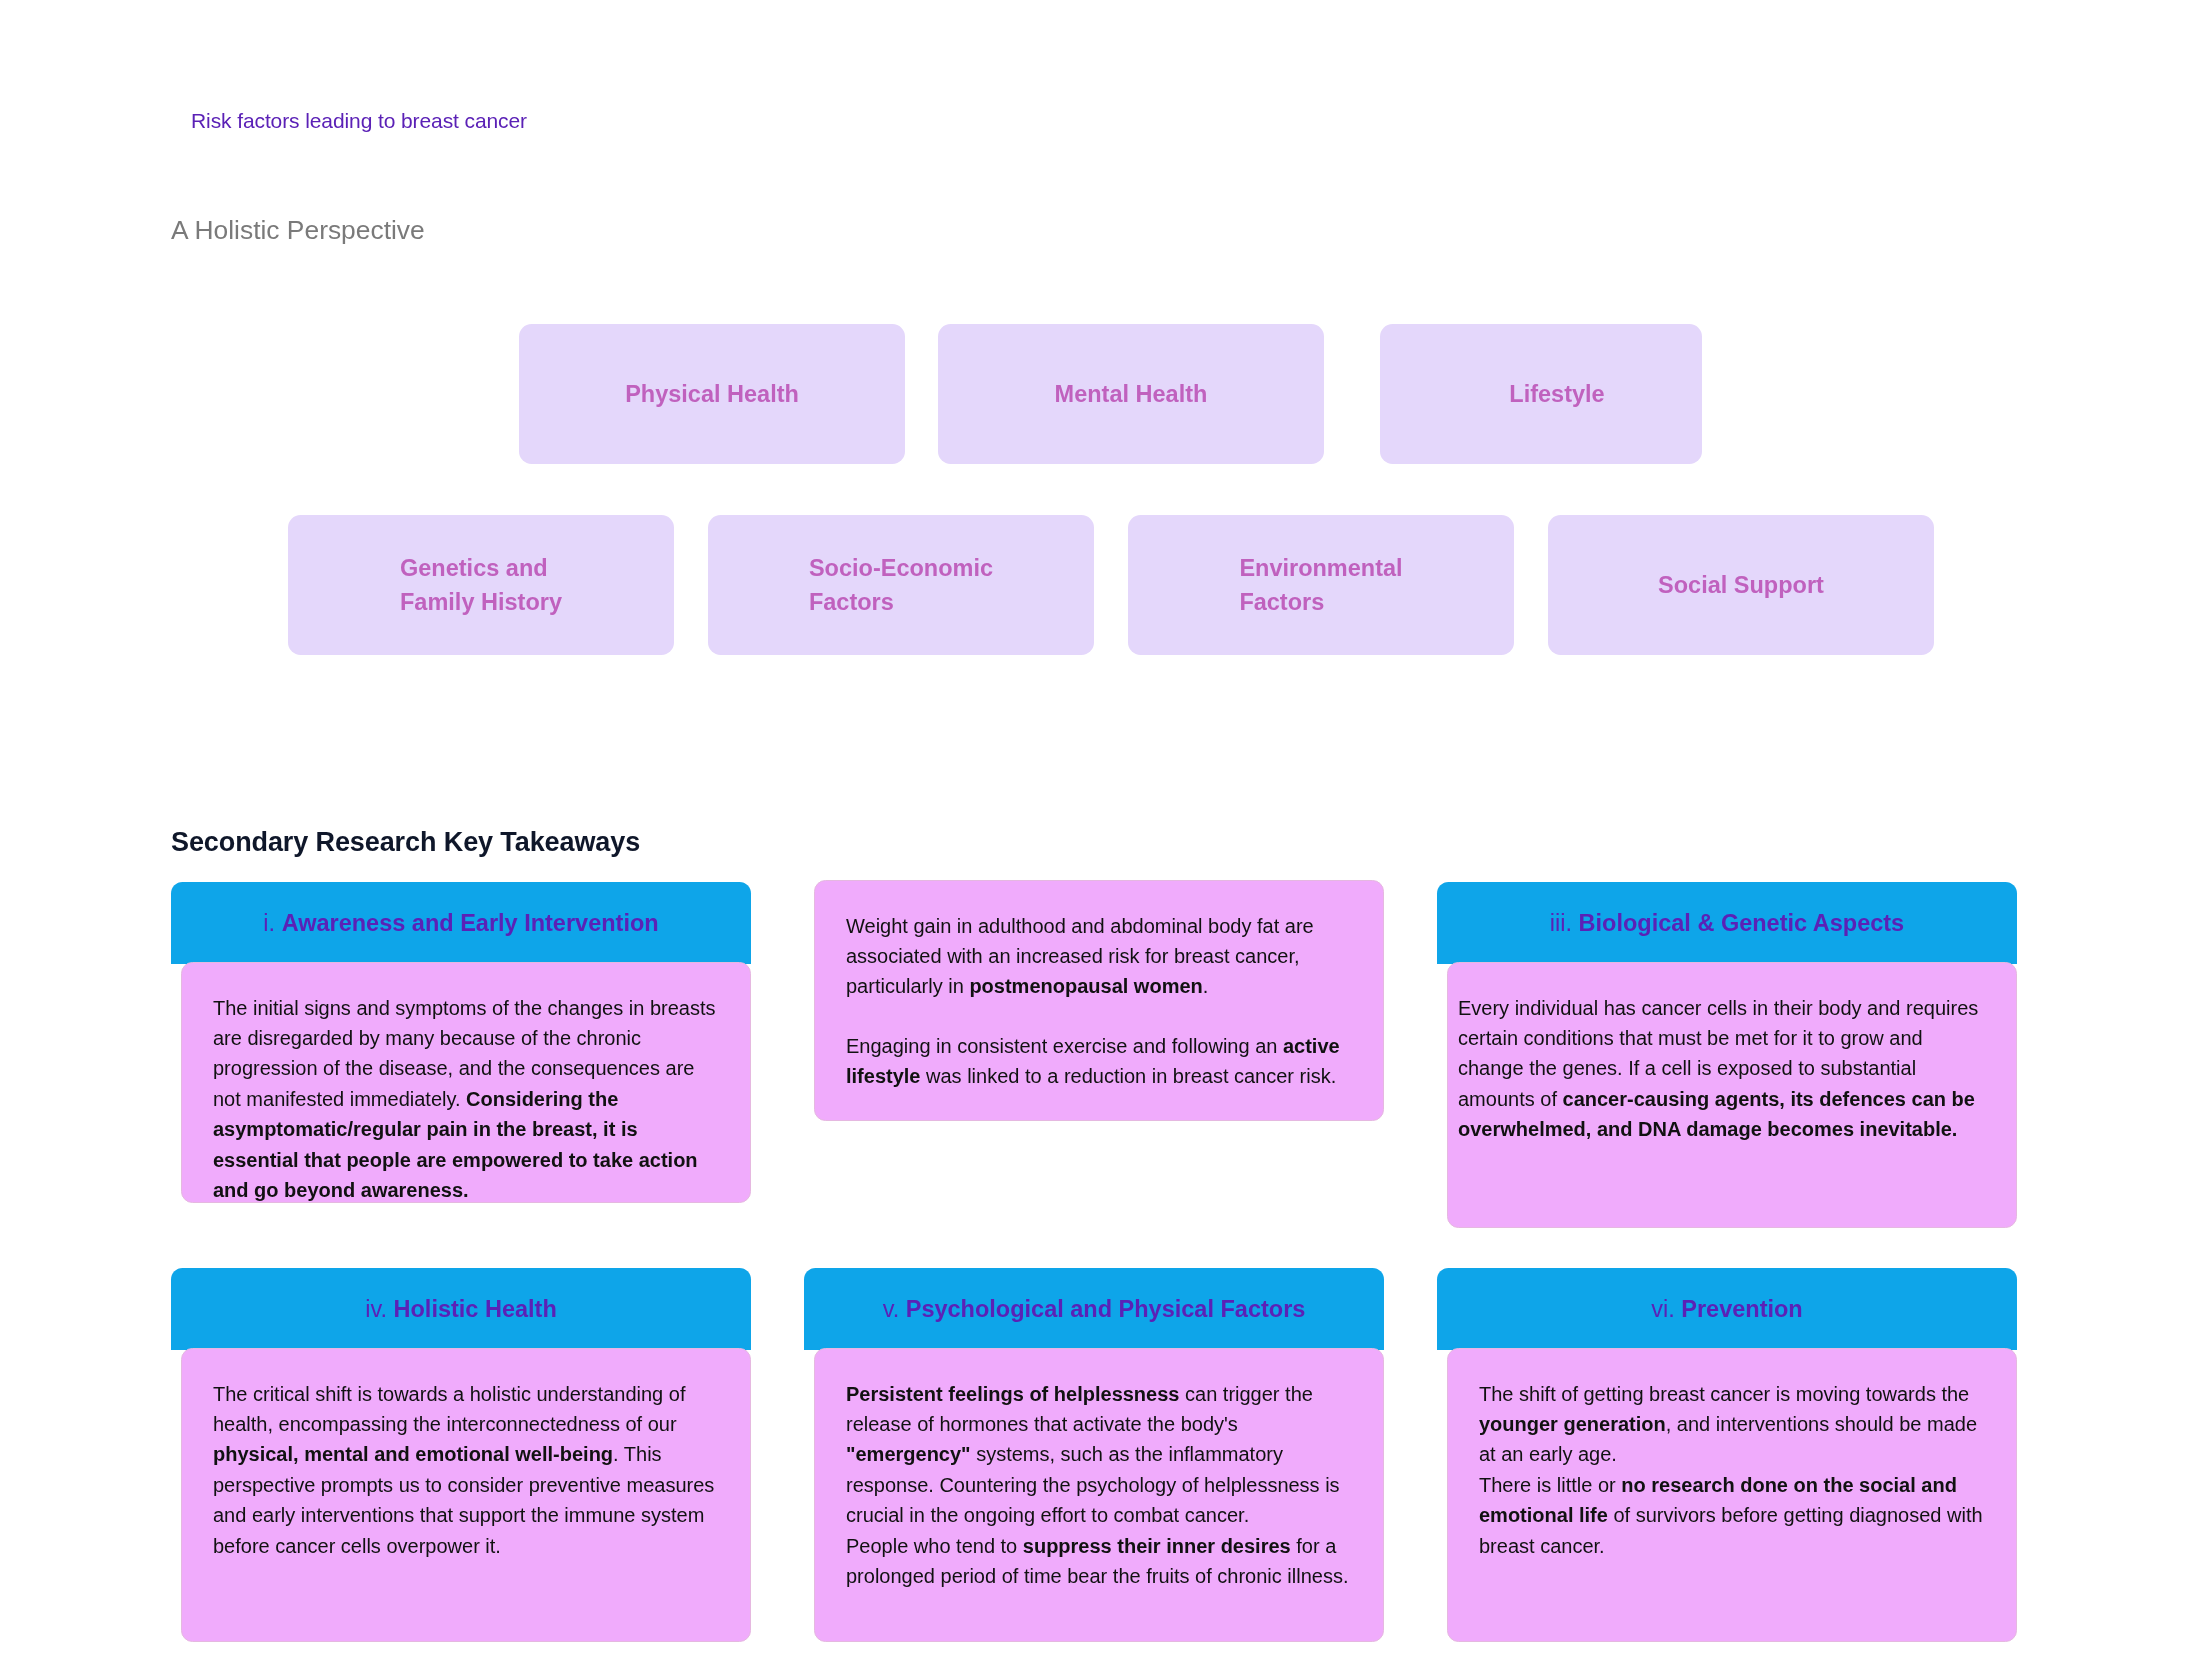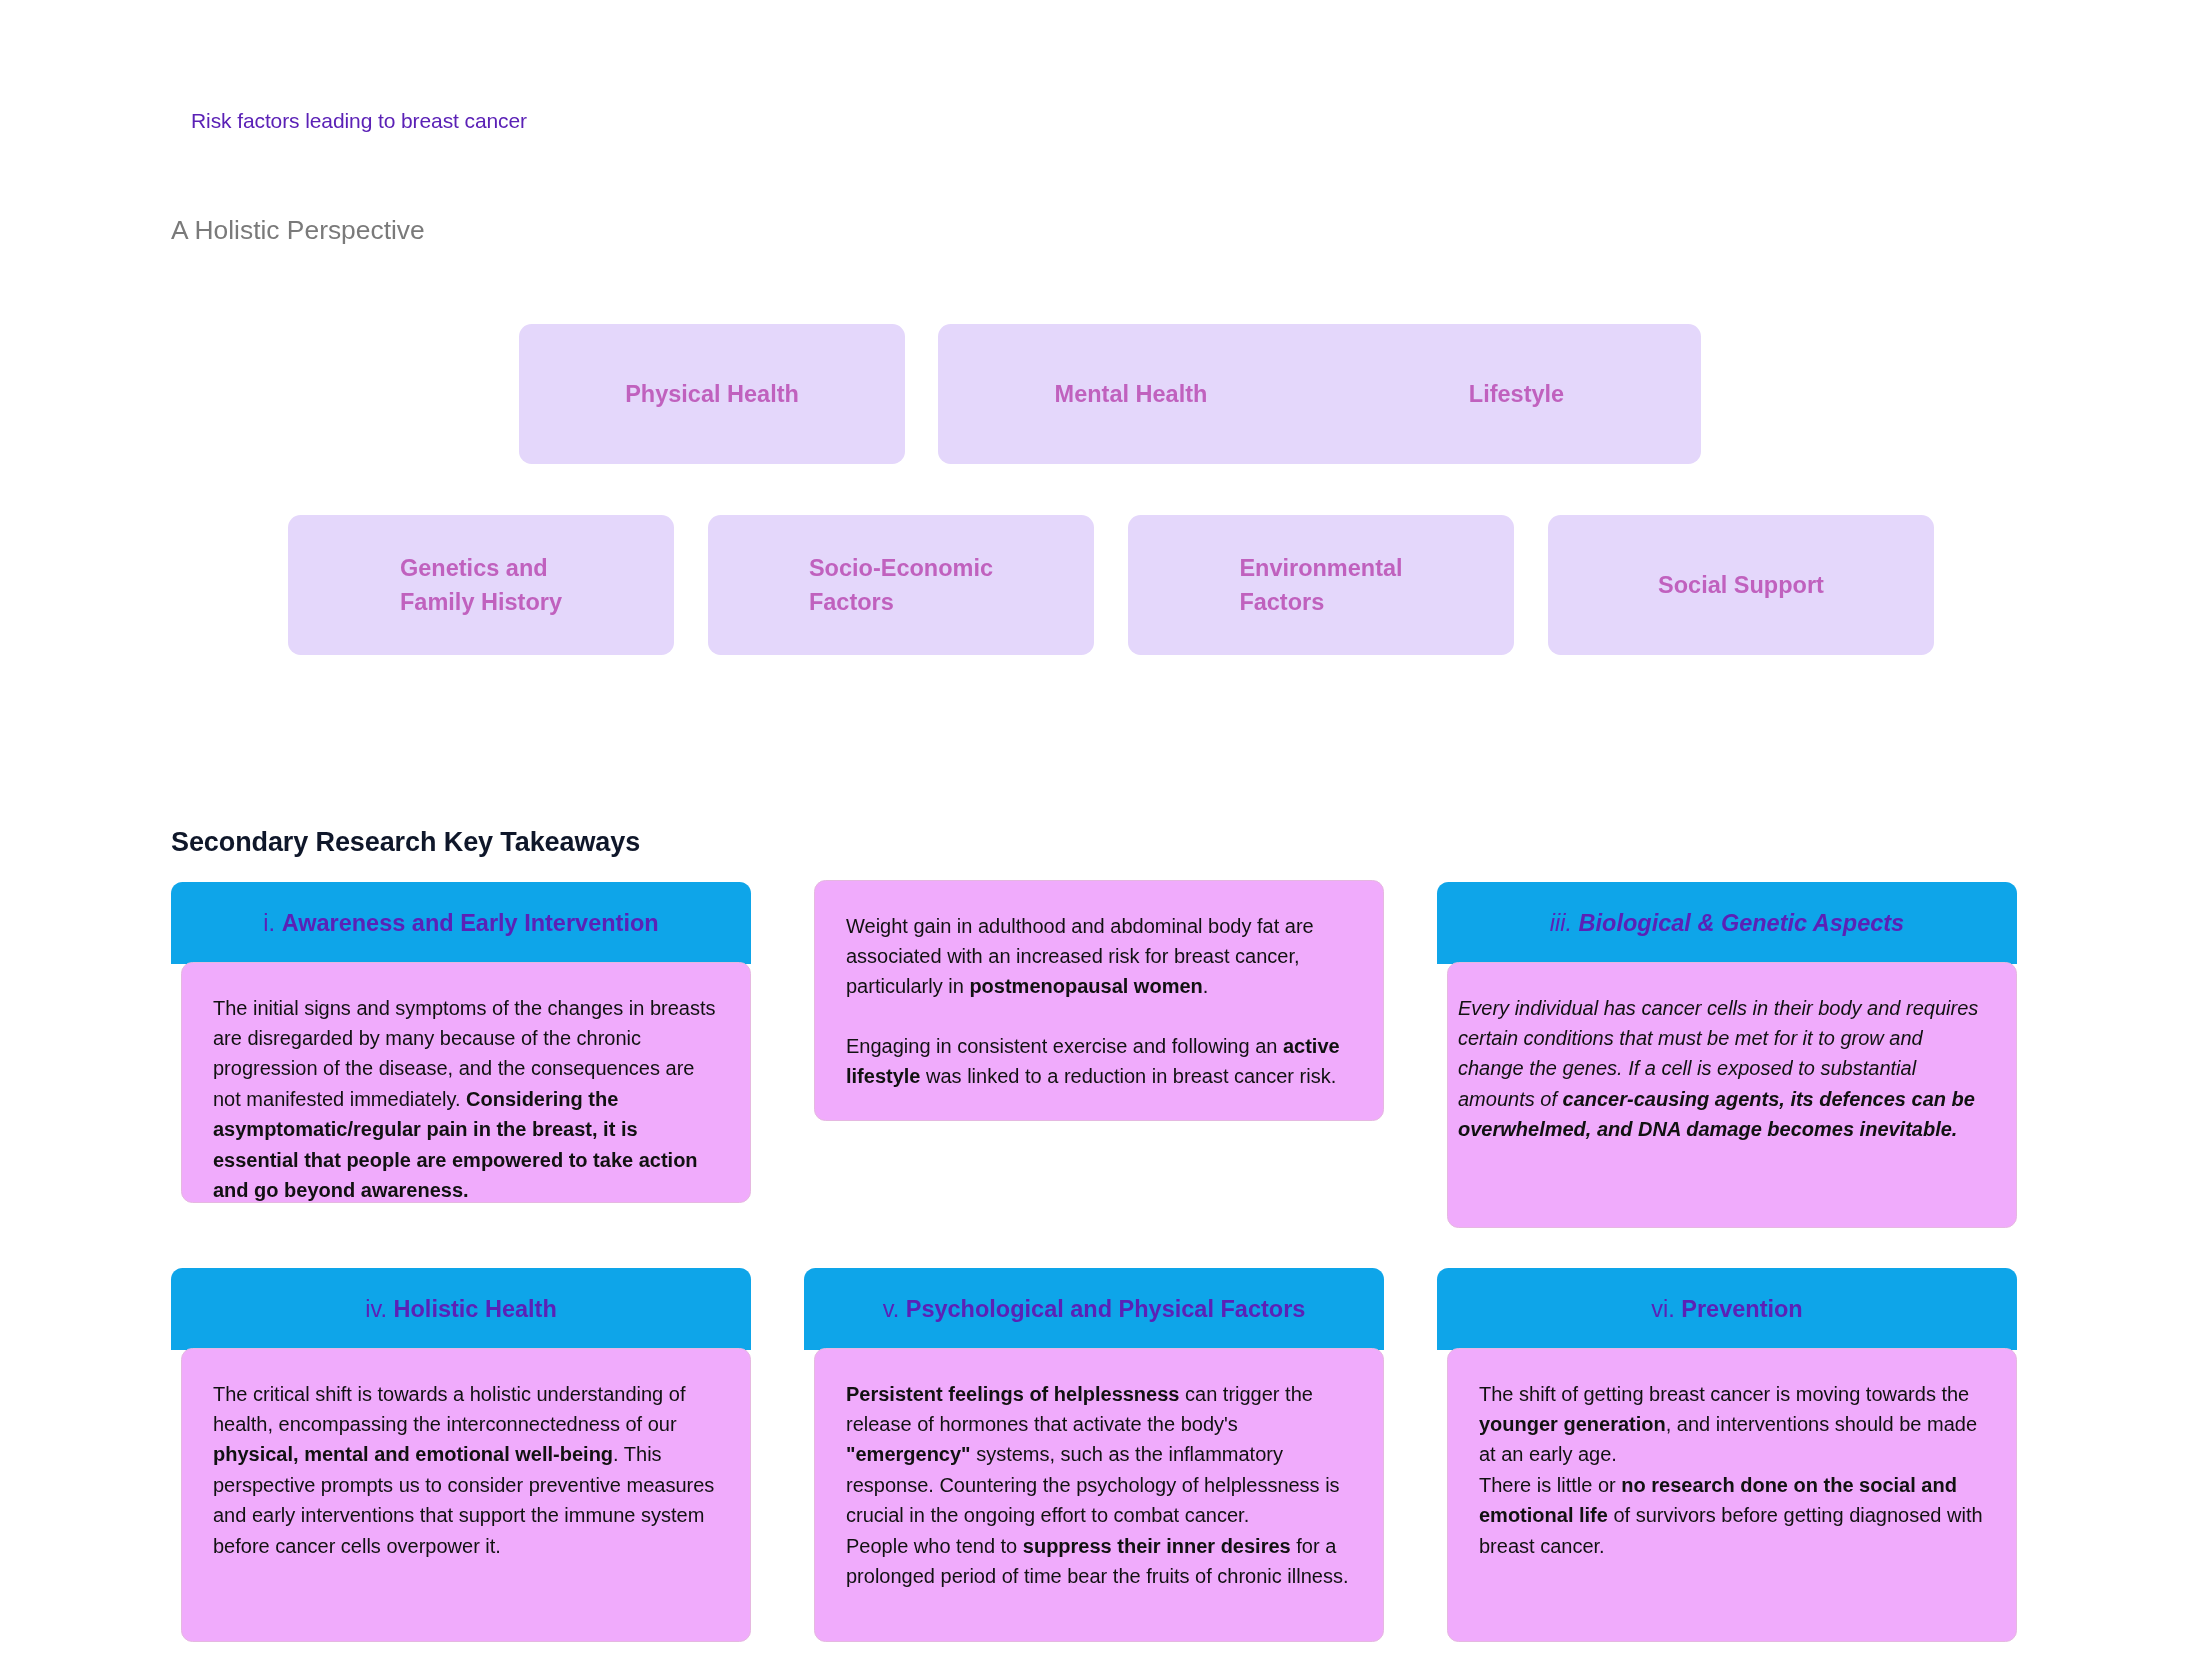--- a/index.html
+++ b/index.html
@@ -71,21 +71,21 @@
     font-size: 23.5px;
     font-weight: 600;
     color: #C061BE;
     line-height: 1.45;
     white-space: pre-line;
   }
 
   
   .chip-r1-0 { left: 519px;  top: 324px; width: 386px; height: 140px; }
   .chip-r1-1 { left: 938px; top: 324px; width: 386px; height: 140px; }
-  .chip-r1-2 { left: 1300px; top: 324px; width: 401px; height: 140px; padding-left: 32px; }
+  .chip-r1-2 { left: 1380px; top: 324px; width: 322px; height: 140px; padding-left: 32px; }
 
   
   .chip-r2-0 { left: 288px;  top: 515px; width: 386px; height: 140px; }
   .chip-r2-1 { left: 708px; top: 515px; width: 386px; height: 140px; }
   .chip-r2-2 { left: 1128px; top: 515px; width: 386px; height: 140px; }
   .chip-r2-3 { left: 1548px; top: 515px; width: 386px; height: 140px; }
 
   
   .takeaway {
     position: absolute;
@@ -126,21 +126,21 @@
     color: #111111;
     font-weight: 400;
   }
   .tk-para + .tk-para { margin-top: 0; }
   .tk-para b { font-weight: 700; }
   .tk-gap { height: 29px; }
 
   
   .tk-0 { left: 171px;  top: 882px; }
   .tk-1 { left: 804px; top: 882px; }
-  .tk-2 { left: 1437px; top: 882px; font-style: italic; }
+  .tk-2 { left: 1437px; top: 882px; }
 
   
   .tk-3 { left: 171px;  top: 1268px; }
   .tk-4 { left: 804px; top: 1268px; }
   .tk-5 { left: 1437px; top: 1268px; }
 
   .tk-0 .tk-body { height: 241px; }
   .tk-1 .tk-body { height: 241px; }
   .tk-2 .tk-body { height: 266px; padding-left: 10px; }
   .tk-3 .tk-body { height: 294px; }

